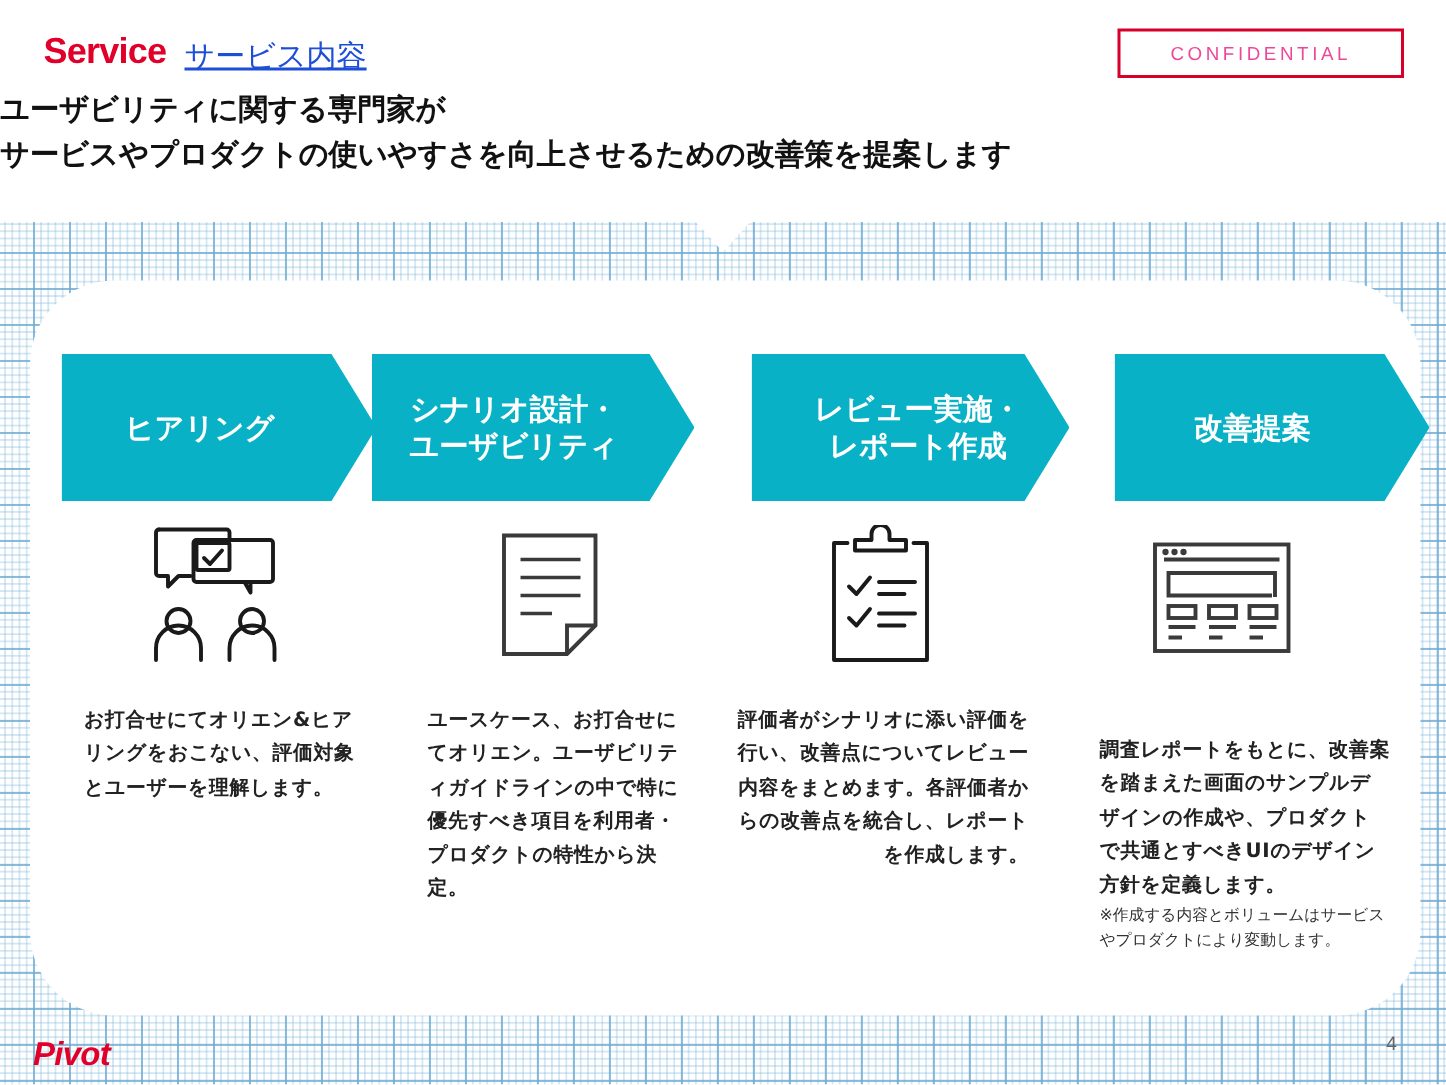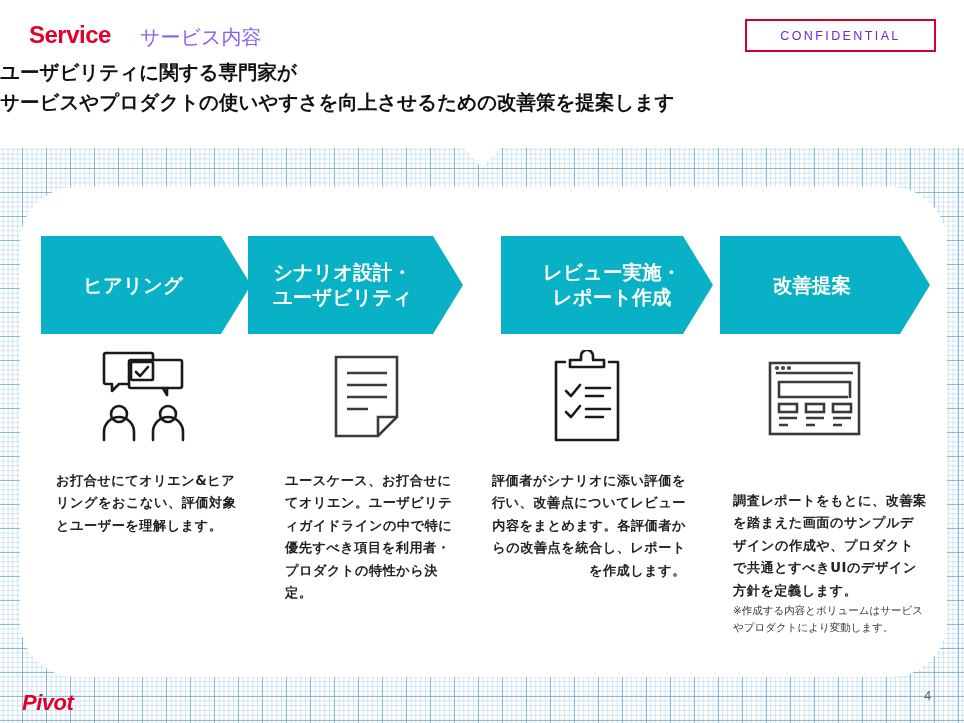--- a/index.html
+++ b/index.html
@@ -1,22 +1,22 @@
 <!DOCTYPE html>
 <html><head>
 <meta charset="utf-8">
 <style>
   * { box-sizing: border-box; margin: 0; padding: 0; }
   html, body { width: 964px; height: 723px; overflow: hidden; background: #fff; }
   body { position: relative; font-family: "DejaVu Sans", "Liberation Sans", sans-serif; color: #222; }
 
   .header { position: absolute; left: 0; top: 0; width: 964px; height: 148px; background: #fff; z-index: 2; border-radius: 11px; }
   .brand-service { position: absolute; left: 29px; top: 21px; font-family: "Liberation Sans", sans-serif; font-weight: 700; font-size: 24px; color: #e0002a; letter-spacing: -0.5px; }
-  .section-title { position: absolute; left: 140px; top: 24px; font-size: 20px; font-weight: 500; color: #8b5cf6; }
-  .confidential { position: absolute; left: 745px; top: 19px; width: 191px; height: 33px; border: 2px solid #d6002a; color: #6d28d9; font-family: "Liberation Sans", sans-serif; font-size: 12.5px; letter-spacing: 2.4px; display: flex; align-items: center; justify-content: center; }
+  .section-title { position: absolute; left: 123px; top: 24px; font-size: 20px; font-weight: 500; color: #1d4ed8; text-decoration: underline; }
+  .confidential { position: absolute; left: 745px; top: 19px; width: 191px; height: 33px; border: 2px solid #d6002a; color: #ec4899; font-family: "Liberation Sans", sans-serif; font-size: 12.5px; letter-spacing: 2.4px; display: flex; align-items: center; justify-content: center; }
   .headline { position: absolute; left: 0; top: 58px; width: 964px; text-align: left; font-size: 19.5px; font-weight: 700; line-height: 30px; color: #111; }
 
   .grid-bg { position: absolute; left: 0; top: 148px; width: 964px; height: 575px; background-color: #fff;
     background-image:
       linear-gradient(to right, rgba(110,170,210,0.75) 1.5px, transparent 1.5px),
       linear-gradient(to bottom, rgba(110,170,210,0.75) 1.5px, transparent 1.5px),
       linear-gradient(to right, rgba(130,185,220,0.35) 1px, transparent 1px),
       linear-gradient(to bottom, rgba(130,185,220,0.35) 1px, transparent 1px);
     background-size: 24px 24px, 24px 24px, 4.8px 4.8px, 4.8px 4.8px;
     background-position: -2px -4px, -2px -4px, -2px -4px, -2px -4px;
@@ -63,21 +63,21 @@
     <span>シナリオ設計・</span>
     <span>ユーザビリティ</span>
   </div>
 </div>
 <div class="step" style="left:501px;width:212px;padding-left:36px;">
   <div>
     <span>レビュー実施・</span>
     <span>レポート作成</span>
   </div>
 </div>
-<div class="step" style="left:720px;width:210px;">
+<div class="step" style="left:743px;width:210px;">
   <span>改善提案</span>
 </div>
 
 <div class="icon" style="left:101px;top:350px;">
   <svg width="84" height="92" viewBox="0 0 84 92" fill="none" stroke="#1a1a1a" stroke-width="2.6" stroke-linejoin="round" stroke-linecap="round">
     <path d="M5 3 H50 a2 2 0 0 1 2 2 V10"></path>
     <path d="M5 3 a2 2 0 0 0 -2 2 V32 a2 2 0 0 0 2 2 H11 V41 L18 34 H26"></path>
     <rect x="28" y="10" width="53" height="28" rx="2"></rect>
     <path d="M62 38 L66 45 L66 38"></path>
     <rect x="30" y="12" width="22" height="18" rx="1"></rect>

